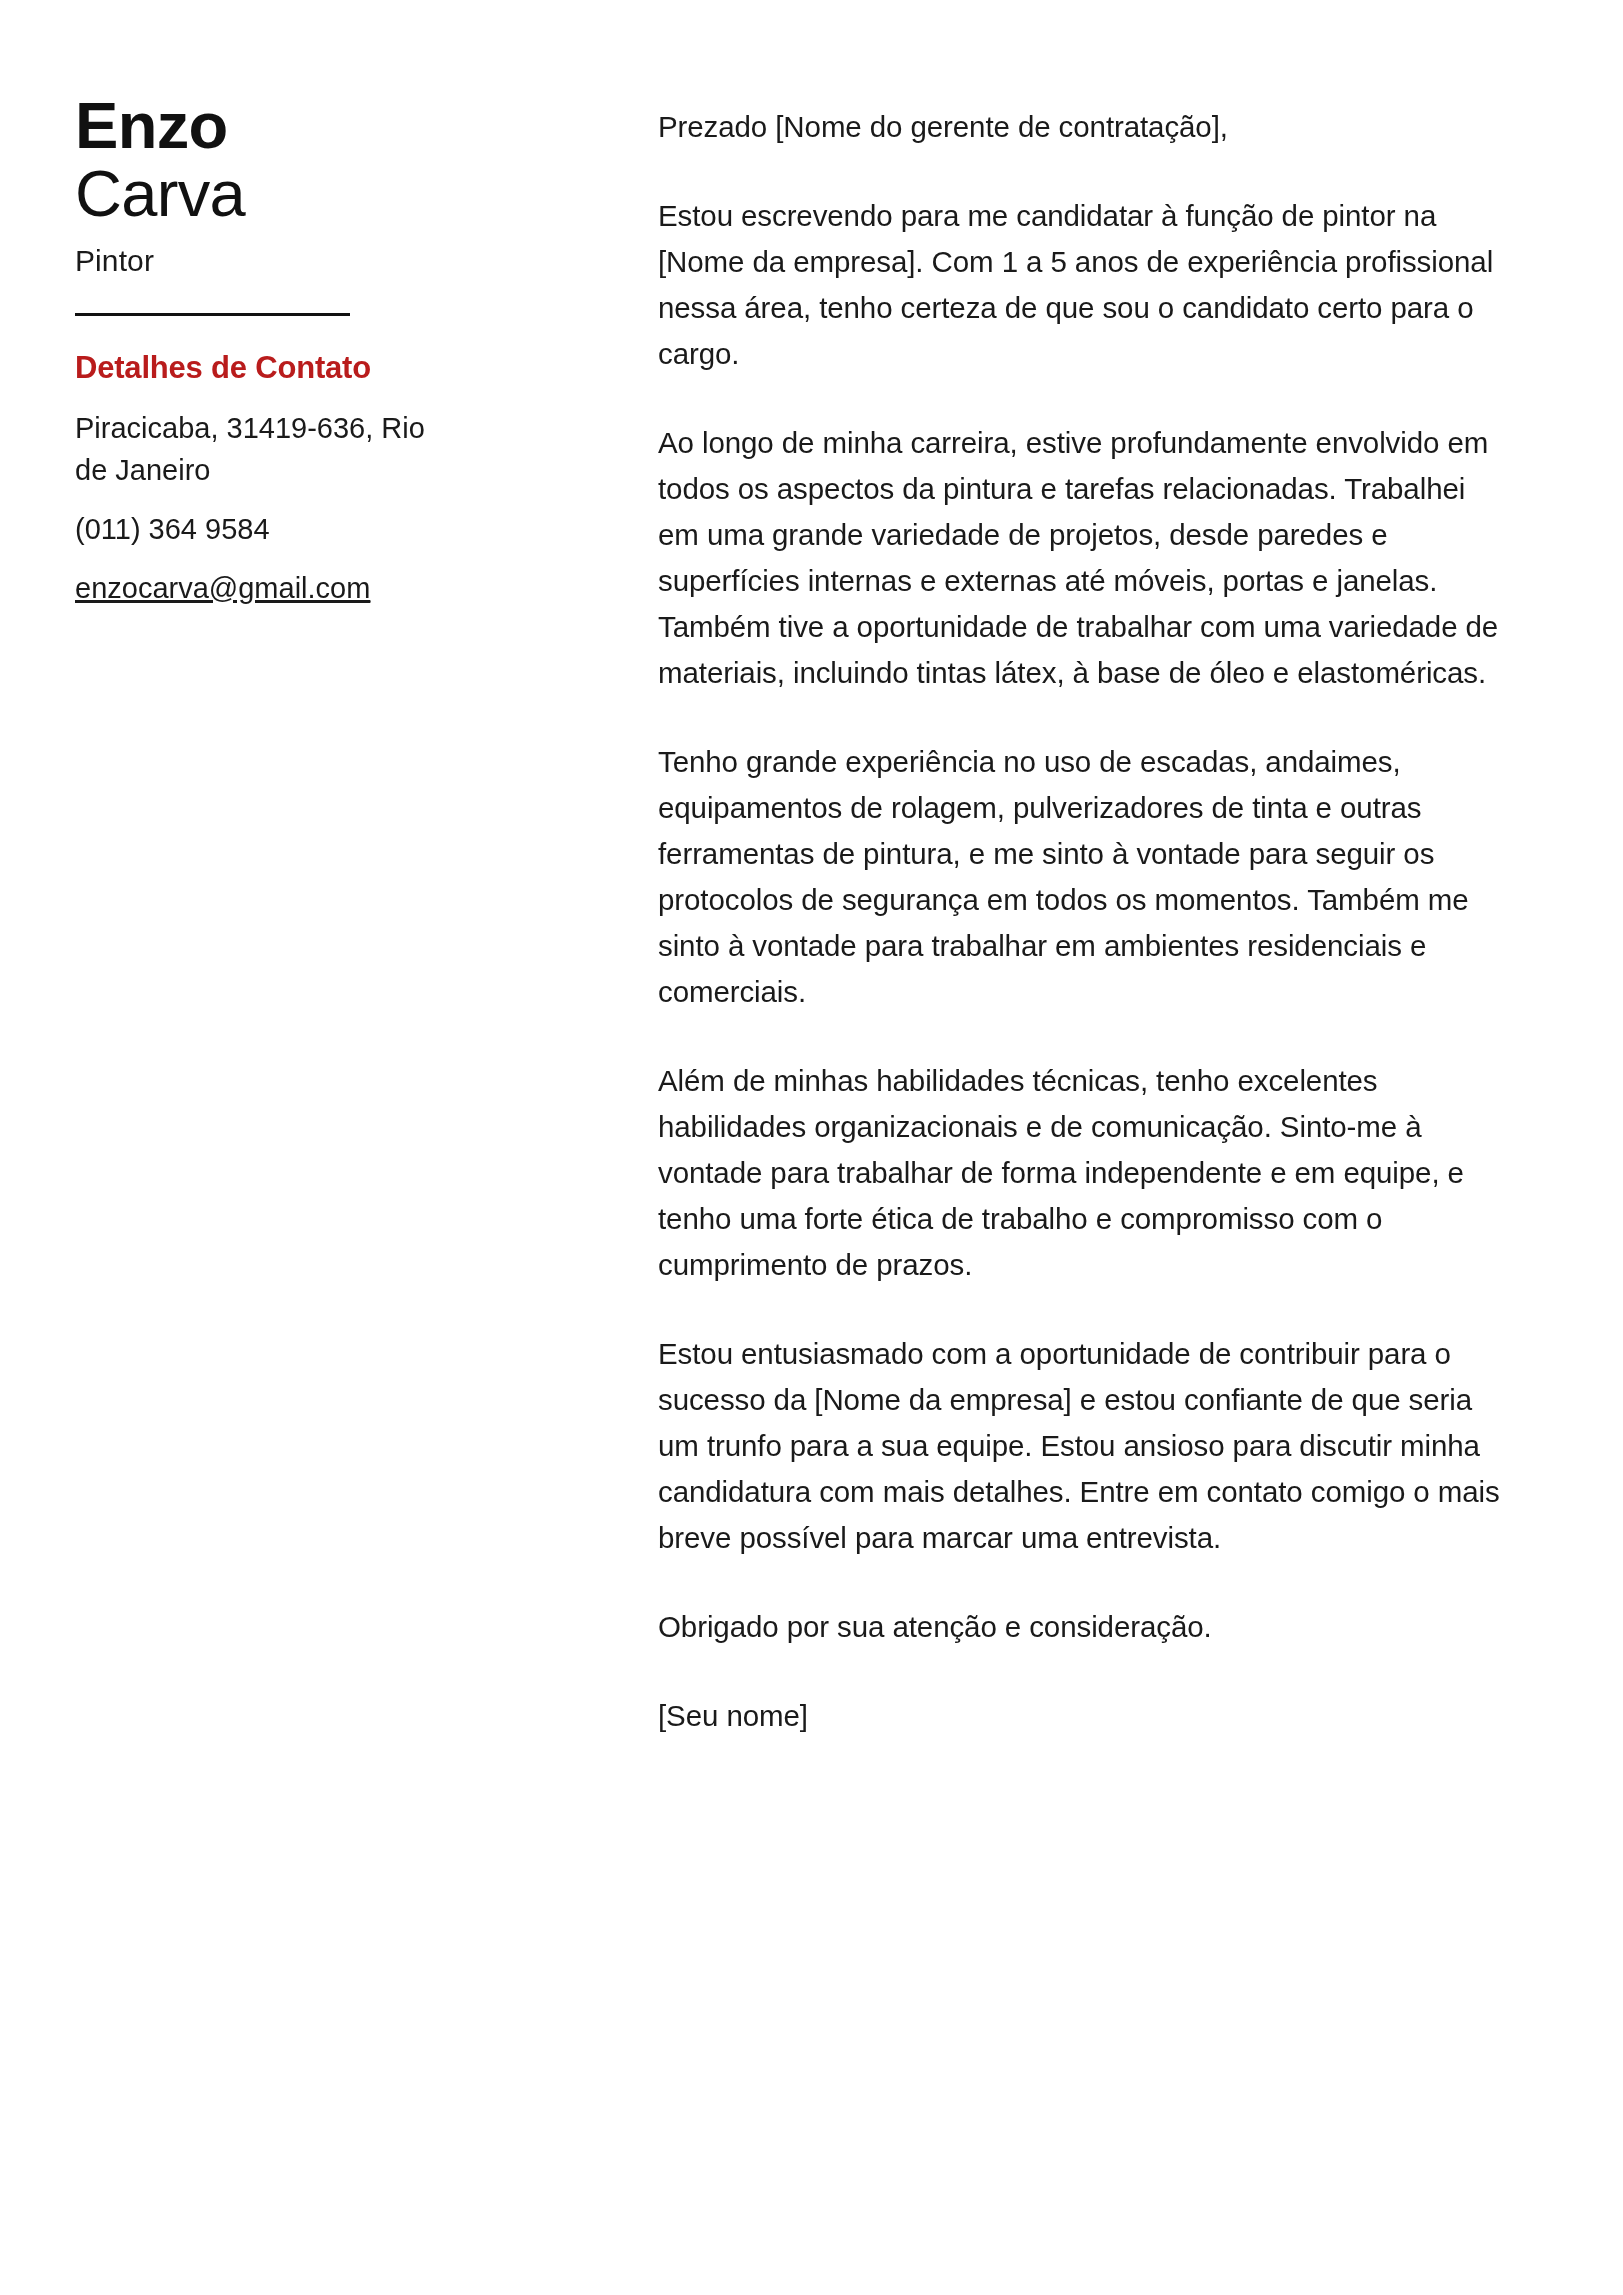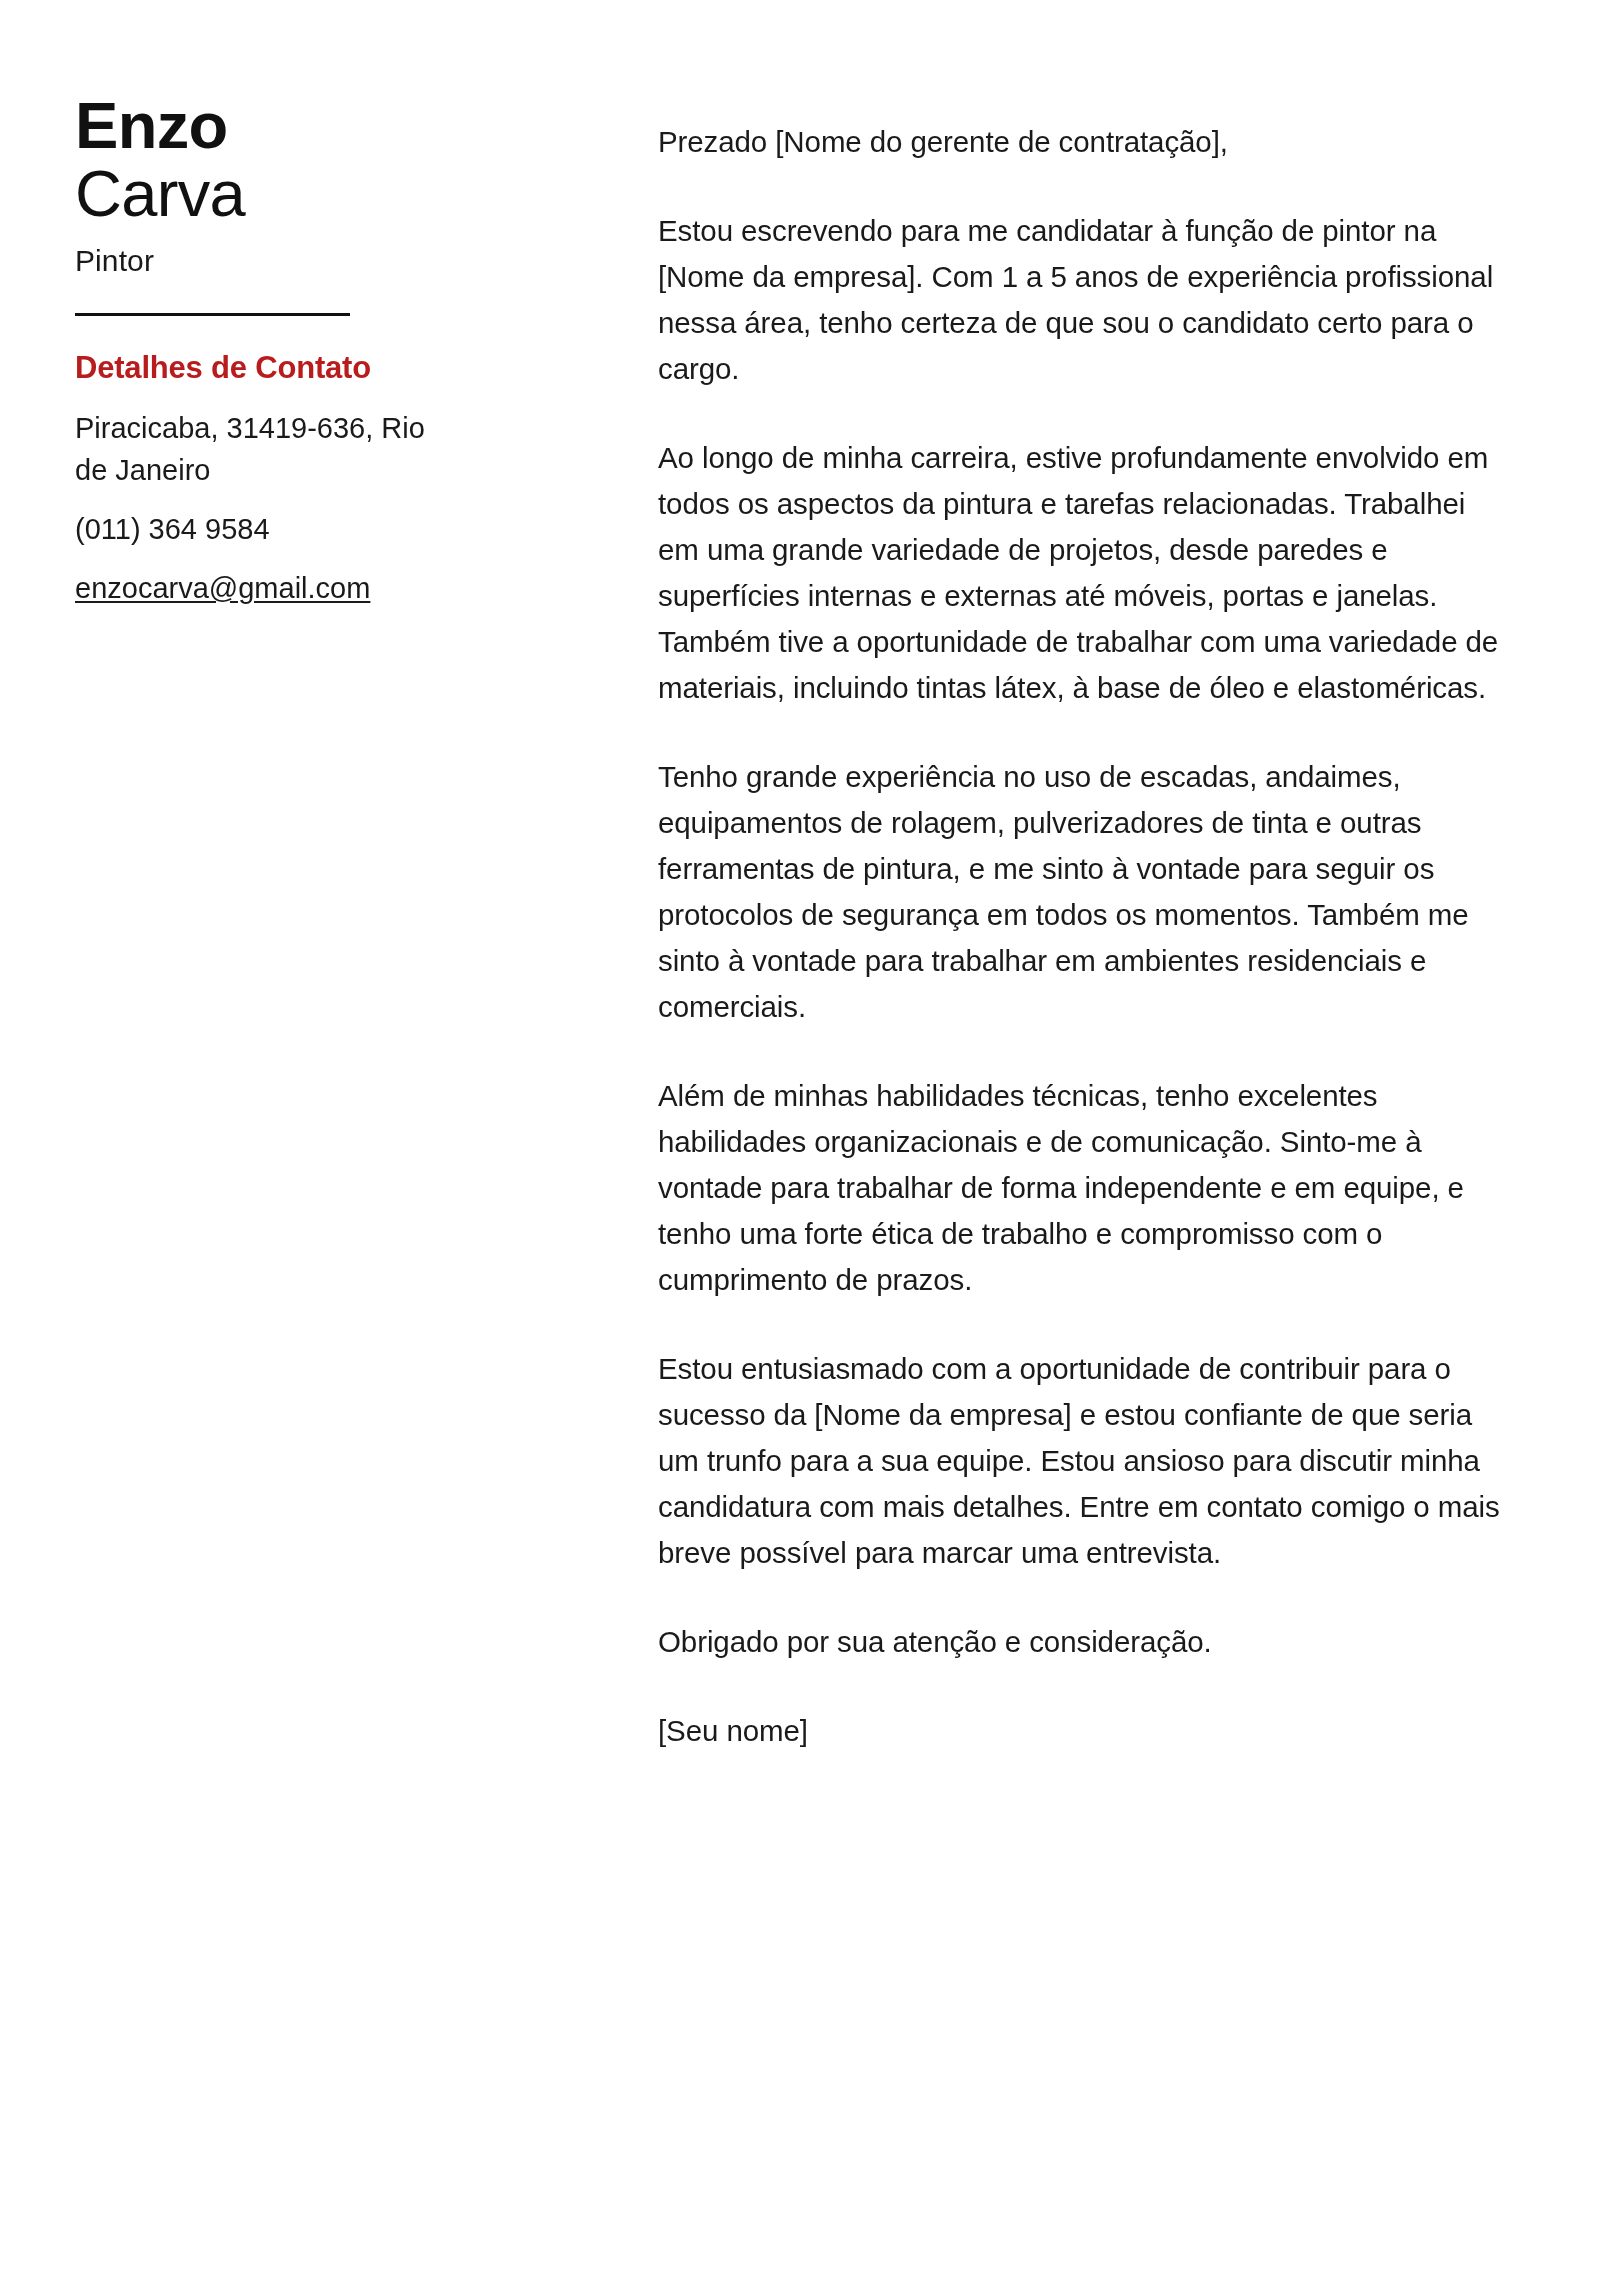--- a/index.html
+++ b/index.html
@@ -69,33 +69,33 @@
     margin-top: 22px;
   }
   .contact-line {
     font-size: 29px;
     font-weight: 400;
     line-height: 1.44;
     color: #1a1a1a;
     margin-bottom: 17px;
     max-width: 354px;
   }
-  .contact-line:last-child { margin-bottom: 0; }
+  .contact-line:last-child { margin-bottom: 0; text-decoration: underline; }
   .contact-email {
     color: #1a1a1a;
     text-decoration: underline;
     text-underline-offset: 2.6px;
     text-decoration-thickness: 2px;
   }
 
   
   .letter {
     position: absolute;
     left: 658px;
-    top: 119px;
+    top: 104px;
     width: 845px;
   }
   .letter p {
     margin: 0 0 43px 0;
     font-size: 29.5px;
     font-weight: 400;
     line-height: 1.56;
     color: #1a1a1a;
     letter-spacing: -0.1px;
   }

